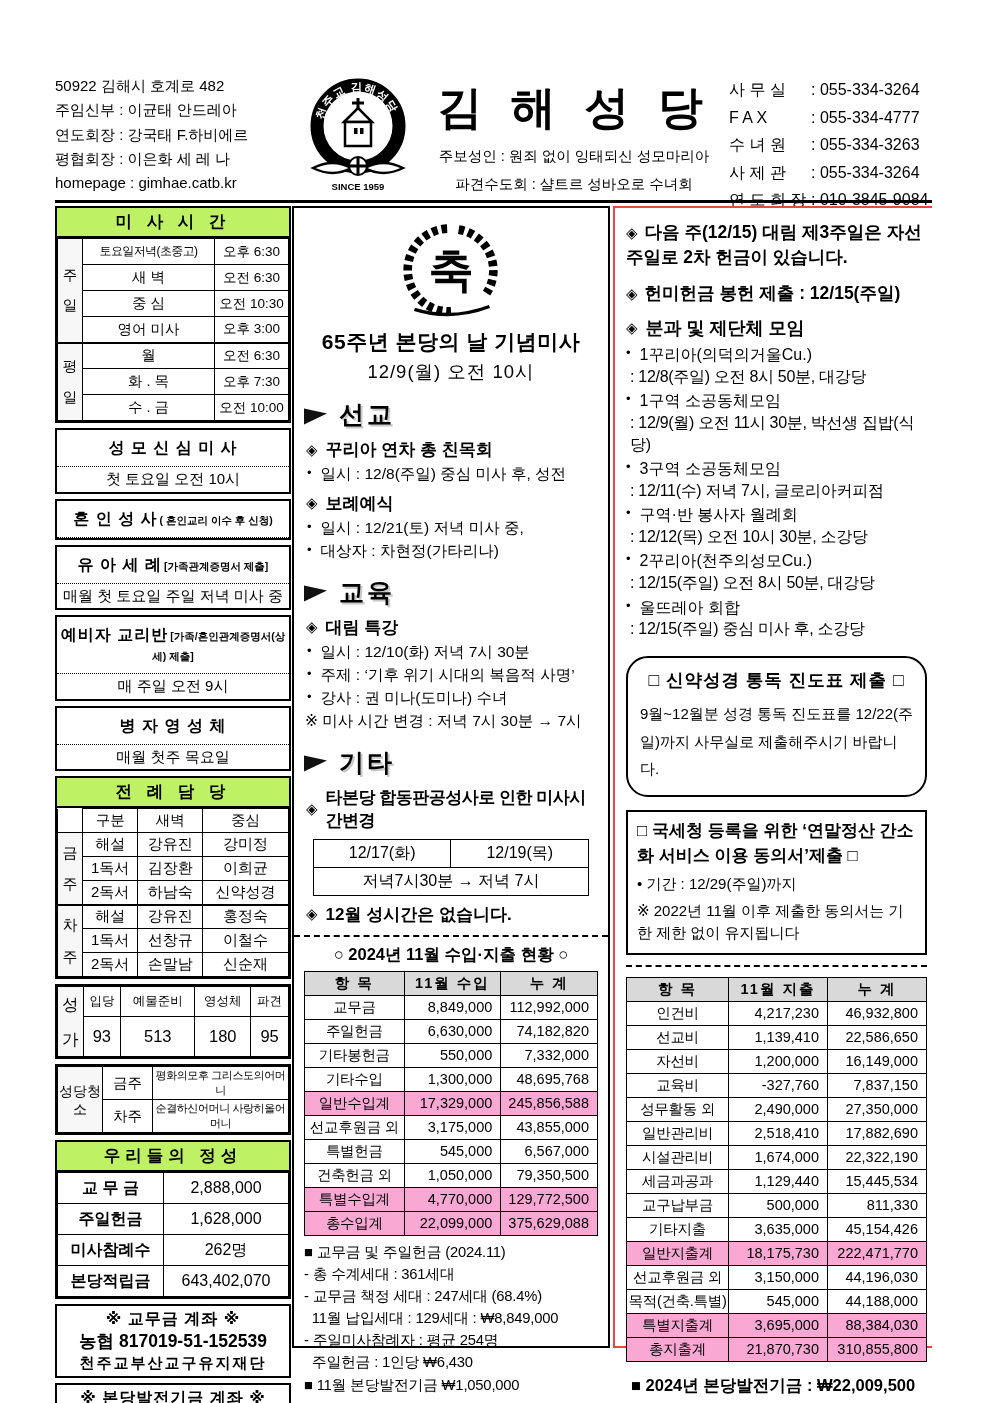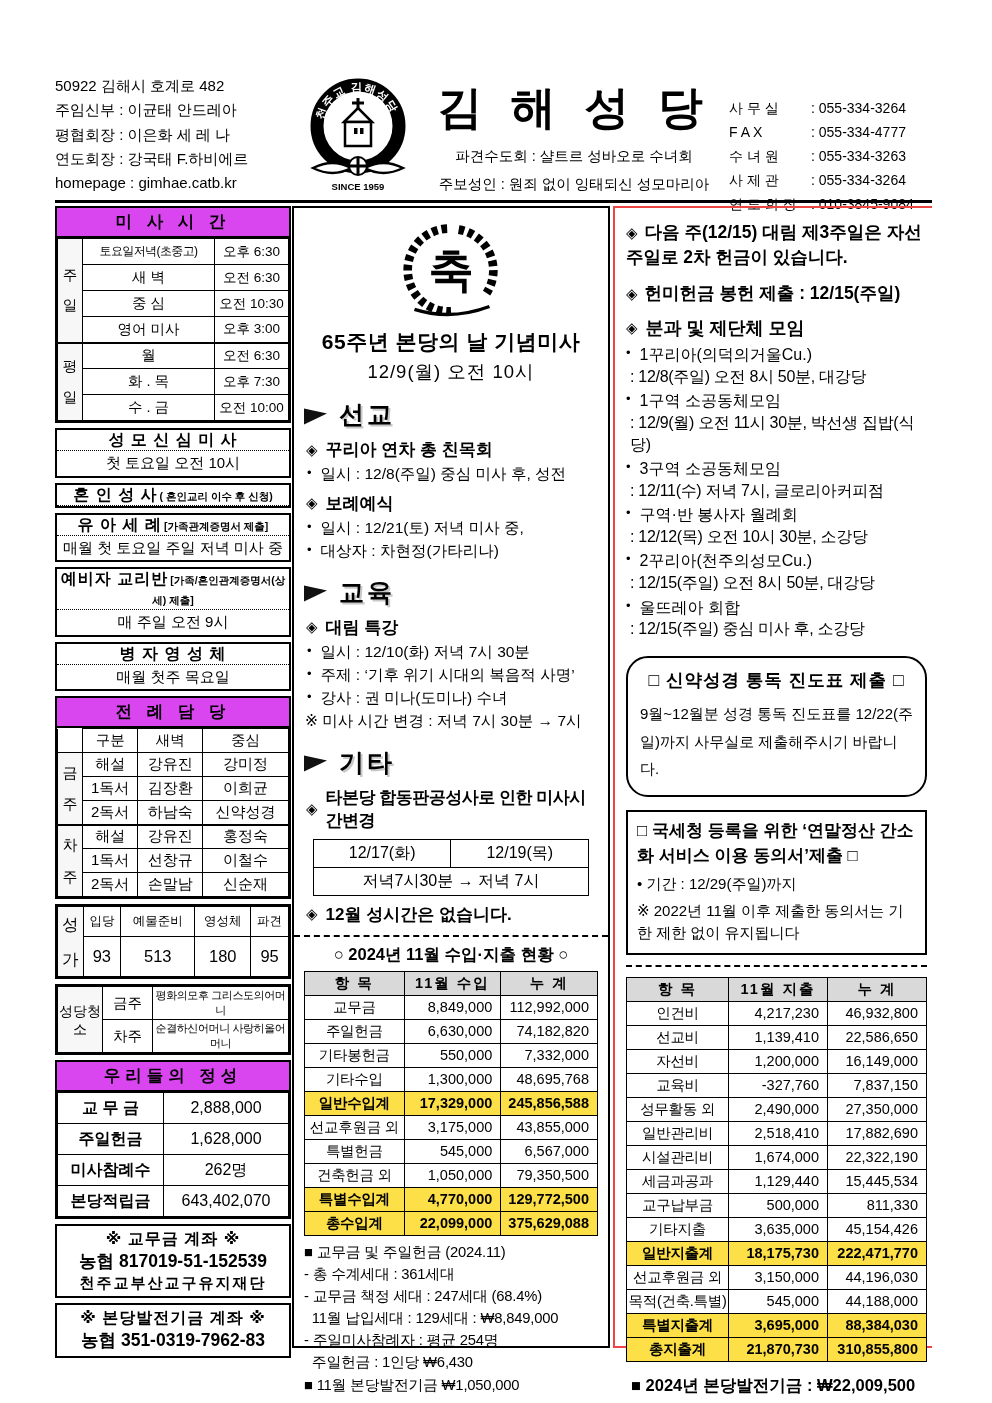--- a/index.html
+++ b/index.html
@@ -8,44 +8,44 @@
 .page{position:relative;width:932px;height:1403px;overflow:hidden;}
 
 
 .header{position:absolute;left:55px;top:72px;width:886px;height:126px;display:flex;}
 .header-rule{position:absolute;left:55px;top:200px;width:886px;border-top:3px solid #000;}
 .h-info{width:242px;font-size:15px;line-height:1.62;padding-top:2px;}
 .h-logo{width:122px;display:flex;align-items:flex-start;justify-content:center;}
 .h-center{flex:1;text-align:center;padding-top:6px;}
 .h-title{font-size:45px;font-weight:bold;letter-spacing:8px;}
 .h-sub{font-size:14.5px;margin-top:9px;}
-.h-contacts{width:212px;font-size:14px;padding-top:4px;margin-top:20px;}
+.h-contacts{width:212px;font-size:16px;padding-top:4px;}
 .c-row{display:flex;line-height:1.72;}
 .c-label{width:82px;}
 .c-num{flex:1;}
 
 
 .col{position:absolute;top:206px;}
 .col-left{left:55px;width:236px;}
 .col-mid{left:292px;width:318px;height:1142px;border:2px solid #000;padding:8px 10px 6px;}
 .col-right{left:613px;width:327px;height:1142px;border:2px solid #ef4444;padding:8px 11px 6px;}
 
 
 .box{border:2px solid #000;margin-bottom:5px;background:#fff;}
-.blue-h{background:#d946ef;text-align:center;font-weight:bold;font-size:16.5px;letter-spacing:5px;padding:3px 0;border-bottom:2px solid #000;}
+.blue-h{background:#bef264;text-align:center;font-weight:bold;font-size:16.5px;letter-spacing:5px;padding:3px 0;border-bottom:2px solid #000;}
 table{width:100%;border-collapse:collapse;}
 td,th{border:1px solid #000;text-align:center;vertical-align:middle;}
 .grp{width:25px;font-size:14.5px;line-height:2.1;padding:0 4px;background:#f7f7f7;}
 .mass td{height:26px;font-size:14.5px;}
 .mass .mn0{font-size:12px;letter-spacing:-0.6px;}
 .mass .mt{width:74px;font-size:13.5px;}
 .grp-top td{border-top:2px solid #000;}
 
 .secbox{border:2px solid #000;margin-bottom:5px;text-align:center;}
-.sec-title{border-bottom:1px dotted #000;padding:0 0;line-height:1.25;}
+.sec-title{border-bottom:1px dotted #000;padding:8px 0;line-height:1.25;}
 .st{font-weight:bold;font-size:16px;letter-spacing:1px;}
 .st-small{font-weight:bold;font-size:10.5px;margin-left:2px;}
 .st-small:empty{display:none;}
 .sec-body{padding:2px 0 3px;}
 .b1{font-size:15px;line-height:1.3;}
 .b2{font-size:10.5px;line-height:1.2;}
 .b2:empty{display:none;}
 
 .lit td{height:24px;font-size:15px;}
 .lit .hdr td{font-size:14.5px;}
@@ -77,21 +77,21 @@
 .bdot{font-size:13px;}
 .note{font-size:15.5px;margin:2px 0 0 1px;}
 .chg{width:94%;margin:7px auto 6px;}
 .chg td{font-size:16px;padding:3px 0;}
 .dashes{border-top:2px dashed #000;margin:9px -10px 7px;}
 .fin-title{text-align:center;font-weight:bold;font-size:16.5px;margin:2px 0 5px;}
 .fin td{font-size:14.5px;padding:2px 4px;height:23px;}
 .fin .hd td{background:#d9d9d9;font-weight:bold;letter-spacing:2px;}
 .fin .lab{width:34%;padding:2px 1px;letter-spacing:-0.3px;}
 .fin .num{width:33%;text-align:right;padding-right:8px;}
-.hl td{background:#fde047;font-weight:bold;}
+.hl td{background:#f9a8d4;font-weight:normal;}
 .notes{margin-top:5px;}
 .note-line{font-size:14.8px;line-height:1.5;white-space:pre-wrap;letter-spacing:-0.2px;}
 
 
 .r-notice{font-size:17.5px;font-weight:bold;line-height:1.45;margin:4px 0 10px;}
 .r-notice .dia{margin-right:7px;}
 .meet-title{font-size:18px;font-weight:bold;display:flex;gap:8px;align-items:center;margin:4px 0 4px;}
 .meeting{margin:3px 0;}
 .m-name{font-size:16px;display:flex;gap:9px;line-height:1.35;}
 .m-detail{font-size:16px;margin-left:4px;line-height:1.35;letter-spacing:-0.3px;}
@@ -107,22 +107,22 @@
 </head>
 <body>
 
 <div class="page">
 
   <div class="header">
     <div class="h-info">
 
     <div class="h-line">50922 김해시 호계로 482</div>
         <div class="h-line">주임신부 : 이균태 안드레아</div>
+        <div class="h-line">연도회장 : 강국태 F.하비에르</div>
         <div class="h-line">평협회장 : 이은화 세 레 나</div>
-        <div class="h-line">연도회장 : 강국태 F.하비에르</div>
         <div class="h-line">homepage : gimhae.catb.kr</div>
       </div>
     <div class="h-logo">
       <svg width="118" height="122" viewBox="0 0 118 122">
         <circle cx="59" cy="54" r="41" fill="none" stroke="#000" stroke-width="13"></circle>
         <path id="arcTop" d="M 24,54 A 35,35 0 0 1 94,54" fill="none"></path>
         <text font-size="11.5" font-weight="bold" fill="#fff" letter-spacing="1">
           <textPath href="#arcTop" startOffset="6">천주교 김해성당</textPath>
         </text>
         <line x1="59" y1="26" x2="59" y2="38" stroke="#000" stroke-width="3"></line>
@@ -133,22 +133,22 @@
         <rect x="61" y="56" width="3.5" height="6" fill="#000"></rect>
         <path d="M14,96 Q34,86 52,96 Q34,106 14,96 Z" fill="#fff" stroke="#000" stroke-width="2.5"></path>
         <path d="M66,96 Q84,86 104,96 Q84,106 66,96 Z" fill="#fff" stroke="#000" stroke-width="2.5"></path>
         <circle cx="59" cy="94" r="9" fill="#fff" stroke="#000" stroke-width="2"></circle>
         <path d="M59,85 L59,103 M50,94 L68,94" stroke="#000" stroke-width="3"></path>
         <text x="59" y="118" font-size="9.5" font-weight="bold" text-anchor="middle">SINCE 1959</text>
       </svg>
     </div>
     <div class="h-center">
       <div class="h-title">김 해 성 당</div>
+      <div class="h-sub">주보성인 : 원죄 없이 잉태되신 성모마리아</div>
       <div class="h-sub">파견수도회 : 샬트르 성바오로 수녀회</div>
-      <div class="h-sub">주보성인 : 원죄 없이 잉태되신 성모마리아</div>
     </div>
     <div class="h-contacts">
 
         <div class="c-row">
           <span class="c-label">사 무 실</span>
           <span class="c-num">: 055-334-3264</span>
         </div>
 
         <div class="c-row">
           <span class="c-label">F A X</span>

